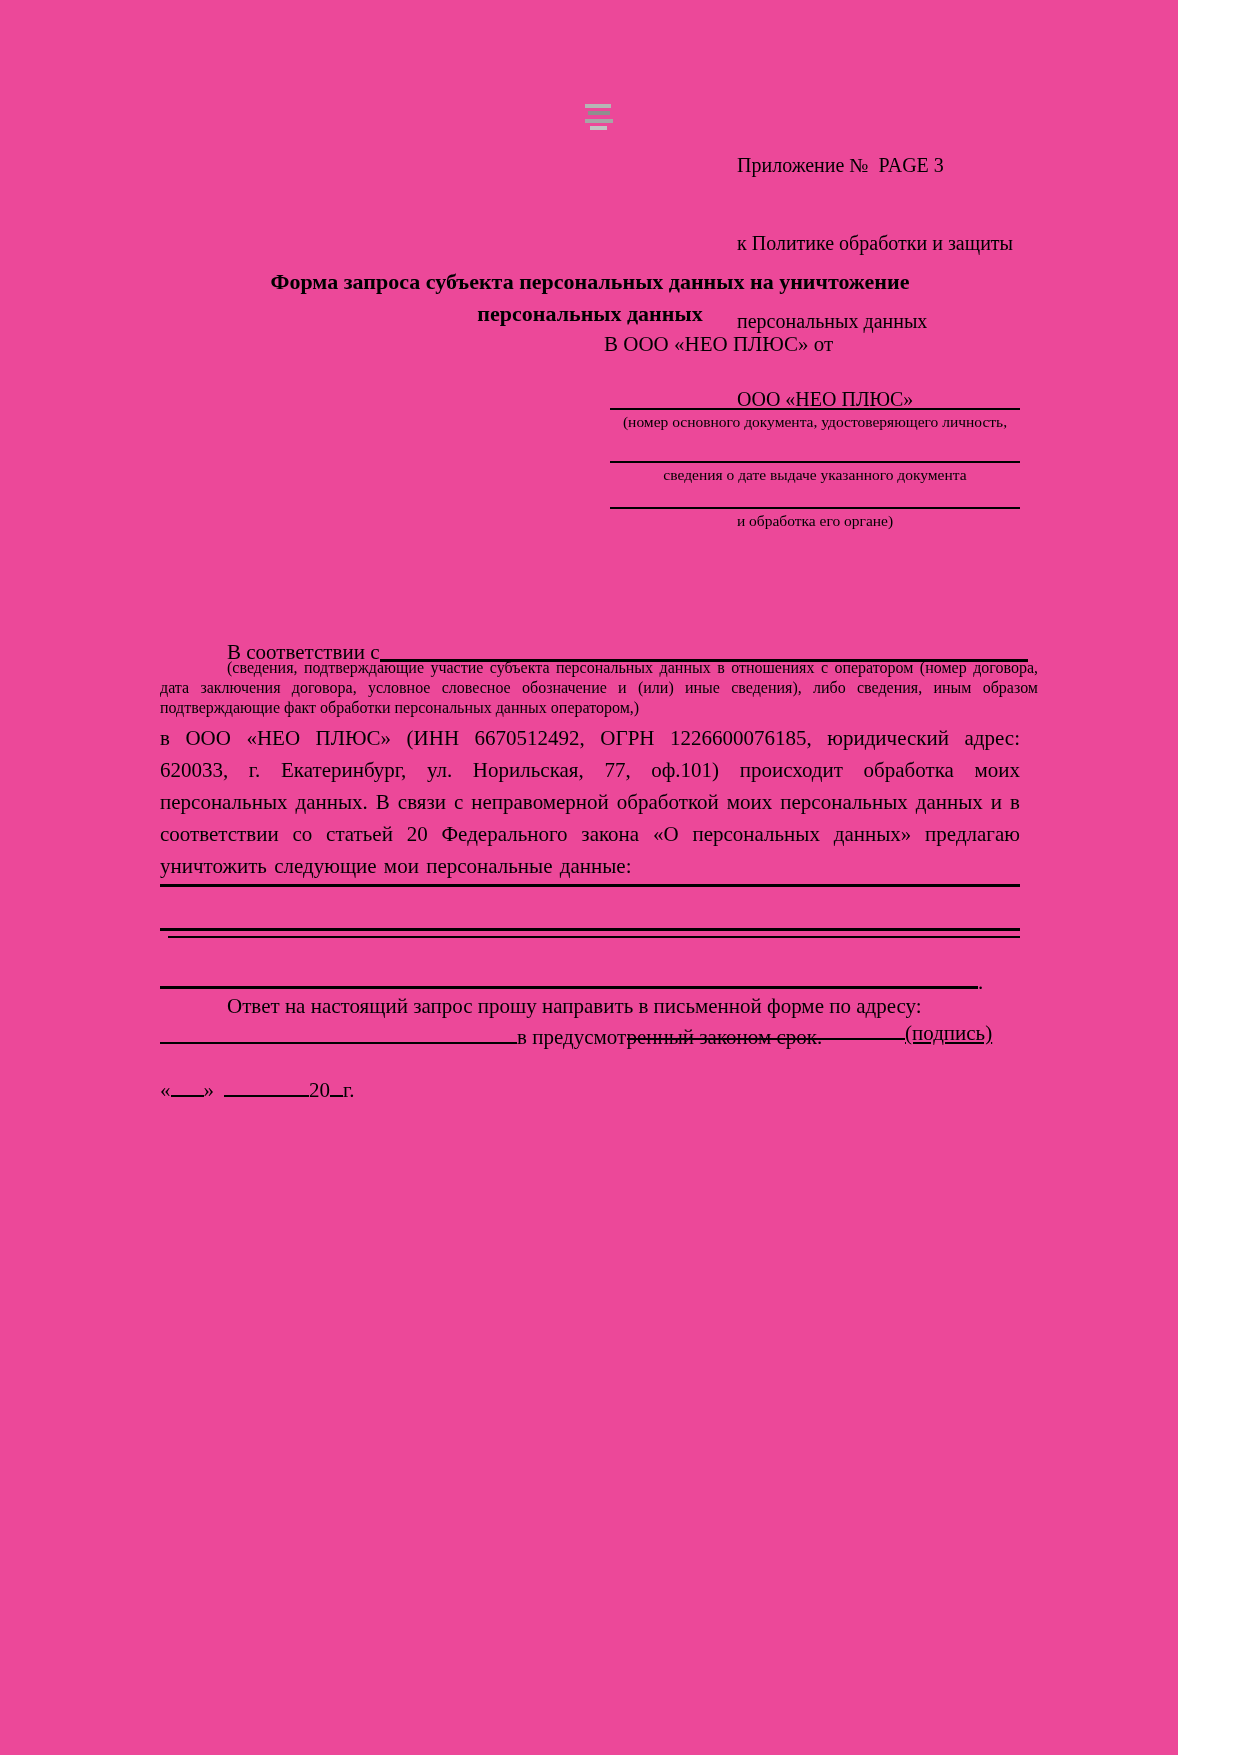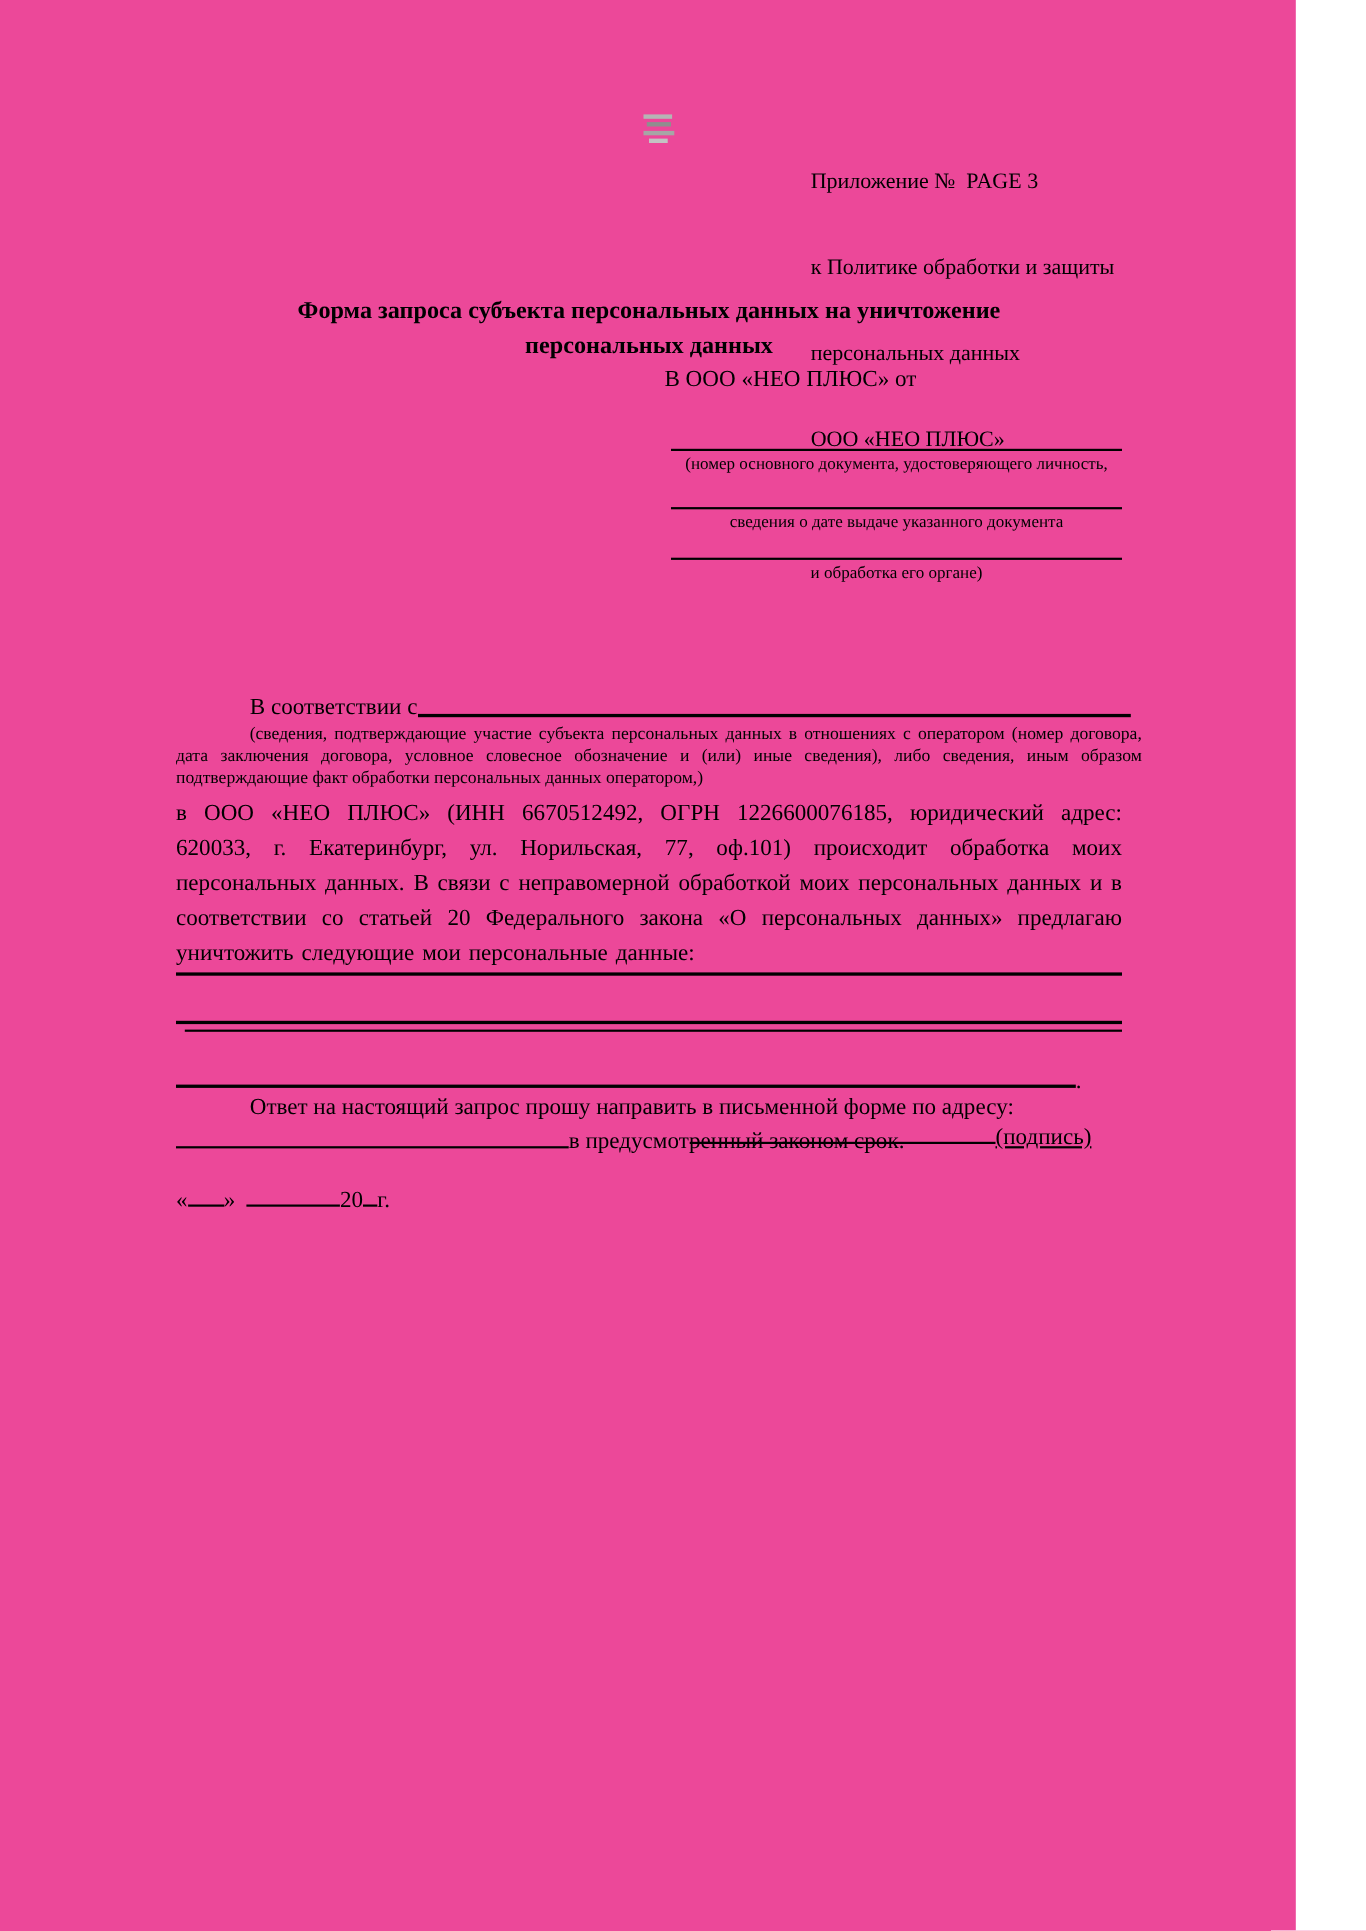--- a/index.html
+++ b/index.html
@@ -51,21 +51,21 @@
     margin-top: 3px; text-align: center;
     font-size: 15.5px; white-space: nowrap;
   }
 
   
   .accord-row {
     position: absolute; left: 160px; top: 630px; width: 868px;
     display: flex; align-items: flex-end;
     font-size: 21px;
   }
-  .accord-row .lead { padding-left: 67px; white-space: nowrap; }
+  .accord-row .lead { padding-left: 67px; white-space: nowrap; margin-top: 10px; }
   .accord-row .fill { flex: 1; border-bottom: 3px solid #000; margin-bottom: 3px; height: 0; }
 
   .note {
     position: absolute; left: 160px; top: 658px; width: 878px;
     font-size: 16px; line-height: 20px;
     text-align: justify; text-indent: 67px;
   }
 
   .body-par {
     position: absolute; left: 160px; top: 722px; width: 860px;

